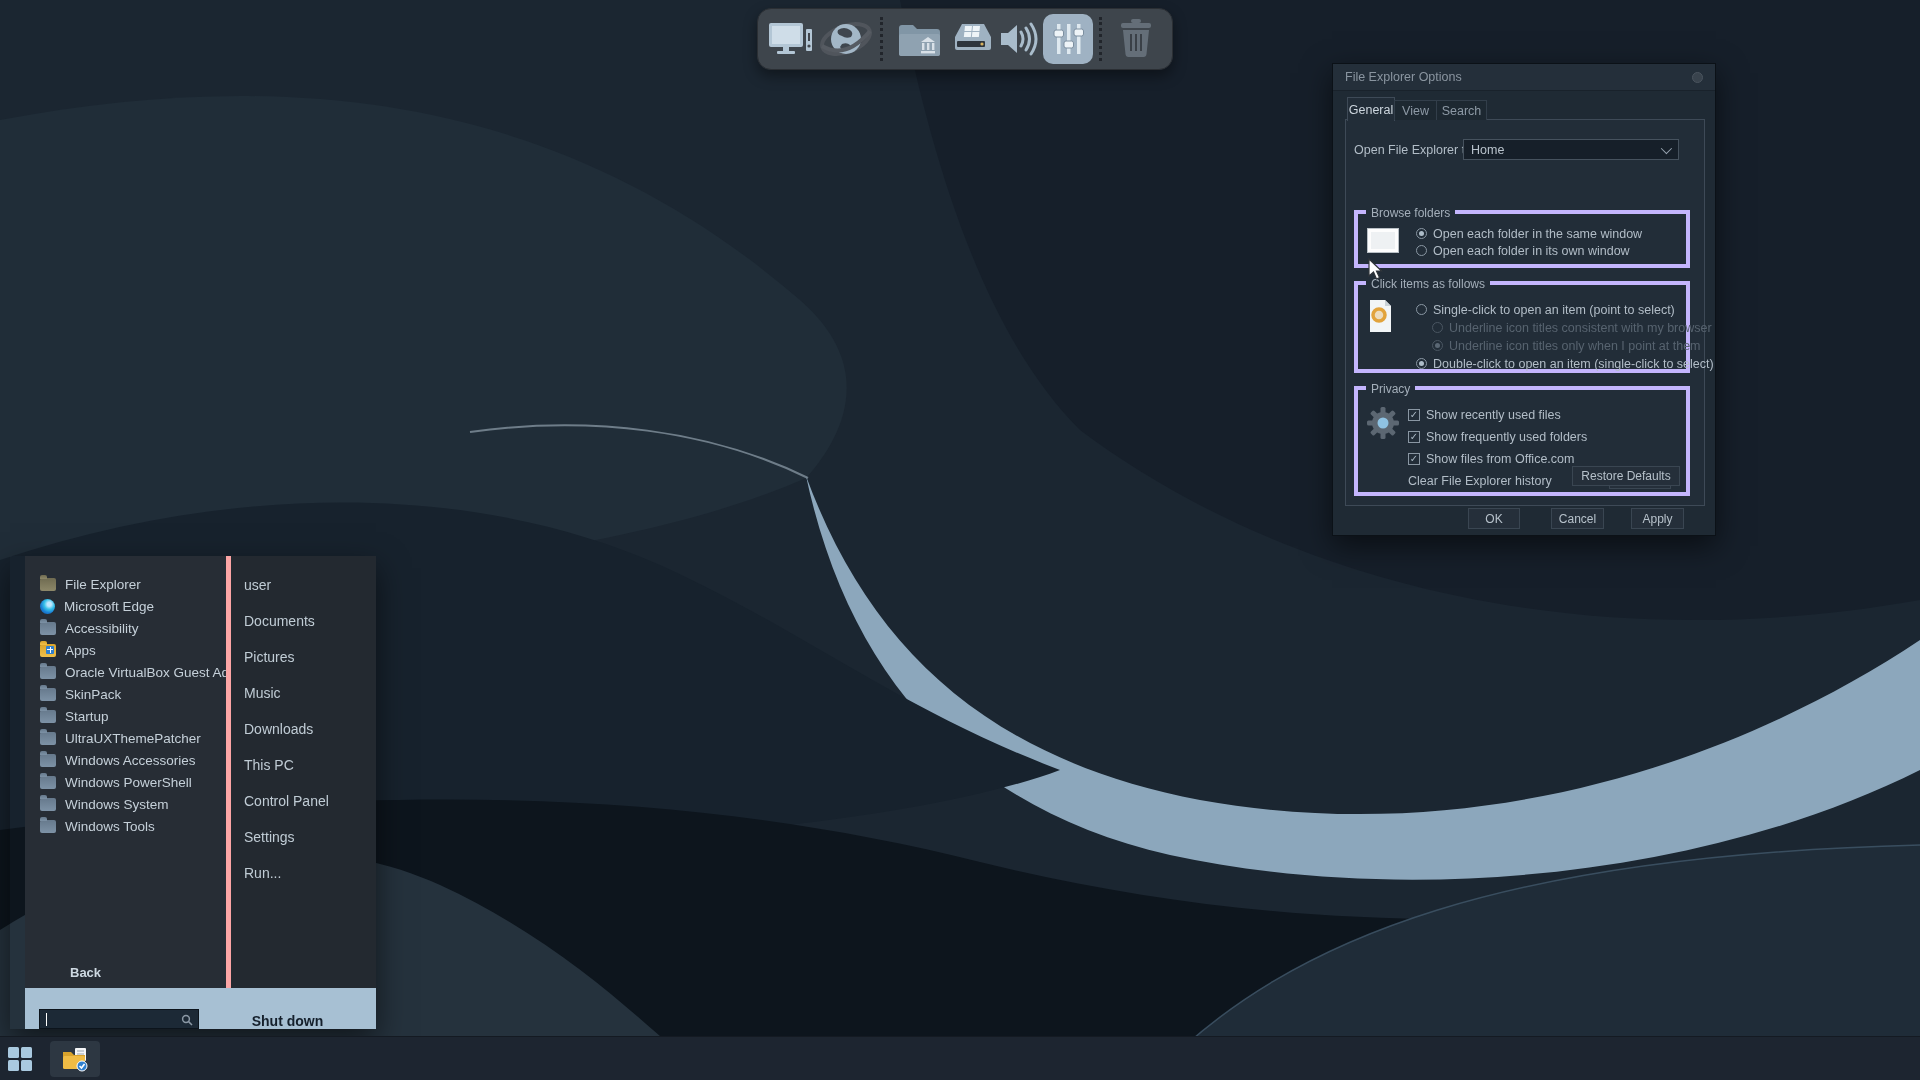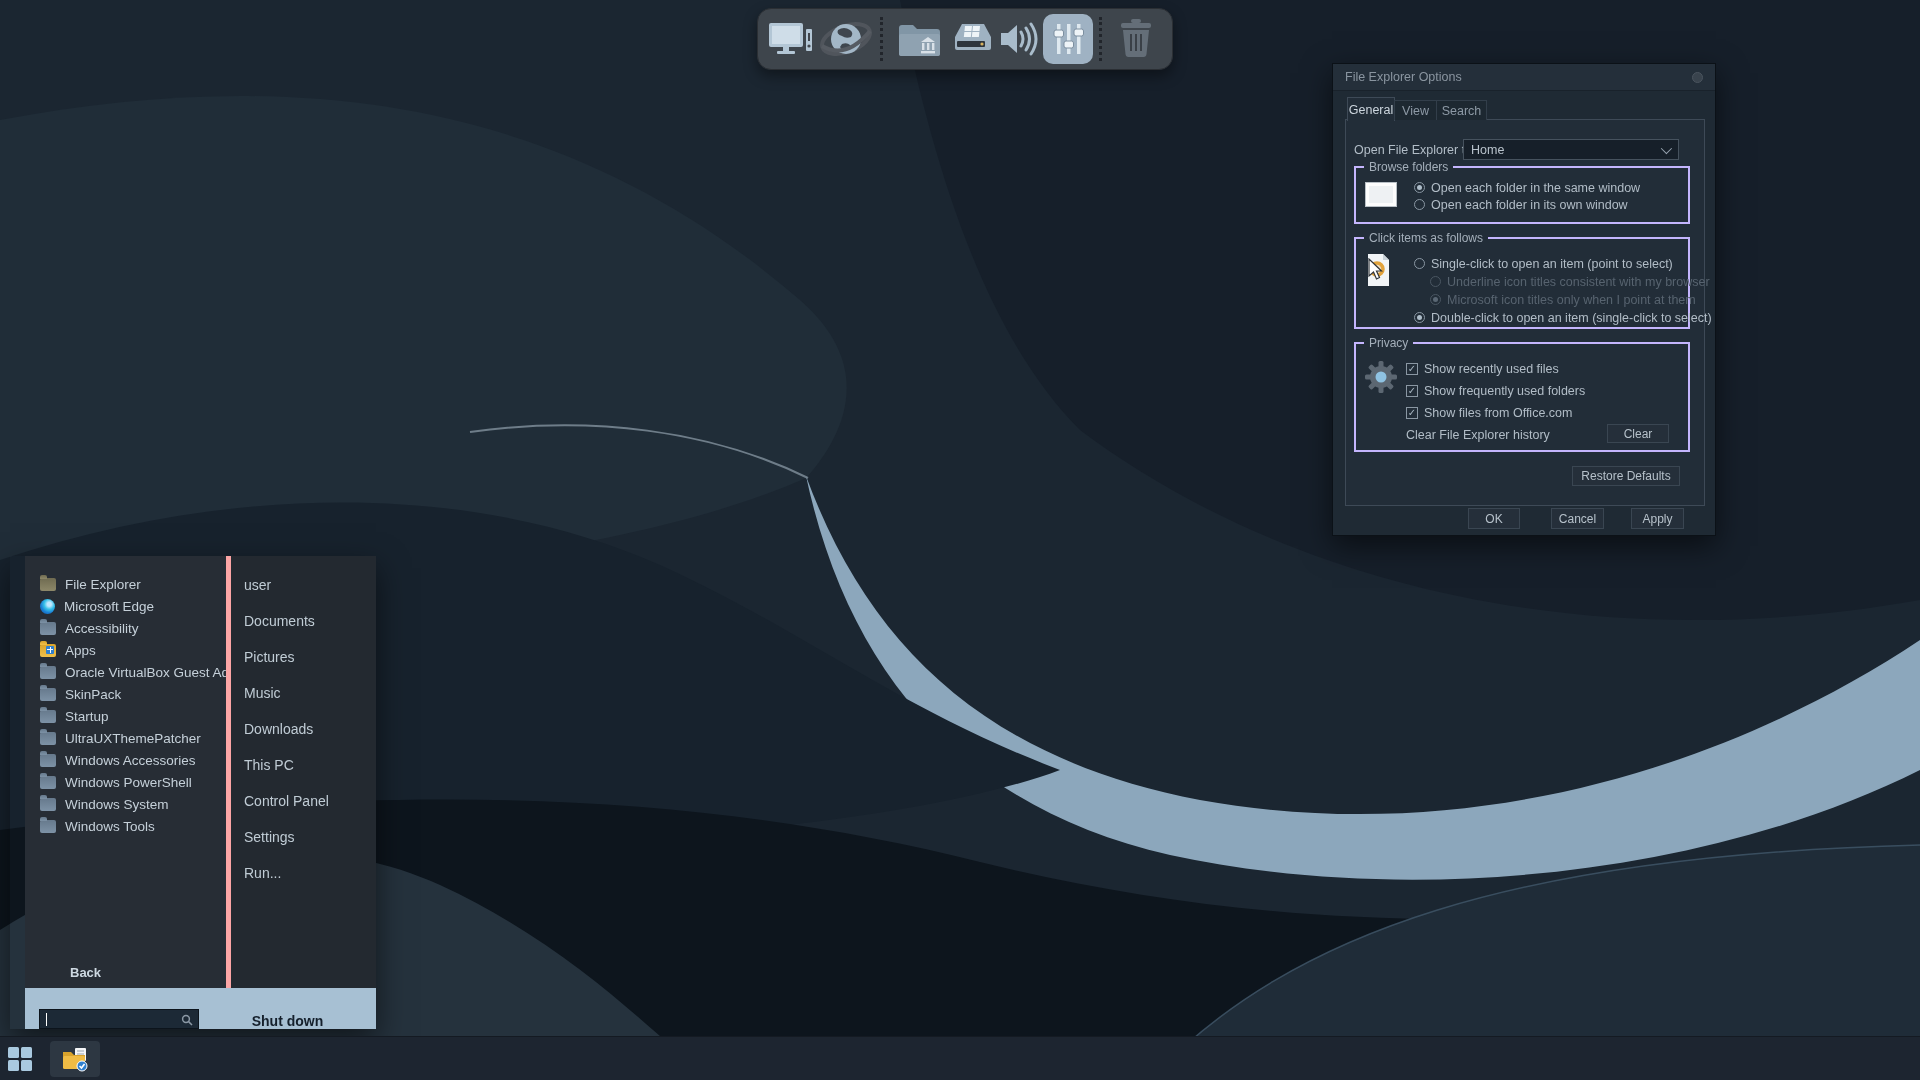--- a/index.html
+++ b/index.html
@@ -22,21 +22,21 @@
   .titlebar{position:absolute;left:0;top:0;right:0;height:26px;background:#242f3a;
     border-bottom:1px solid #19222b;display:flex;align-items:center;}
   .titlebar .t{margin-left:12px;color:#8a95a0;font-size:12.5px;}
   .close-dot{position:absolute;right:12px;top:8px;width:11px;height:11px;border-radius:50%;
     background:#39434d;border:1px solid #4a545e;box-sizing:border-box;}
   .tab{position:absolute;display:flex;align-items:center;justify-content:center;font-size:12.5px;z-index:3;}
   .tab.active{top:33px;height:23px;background:#222d38;border:1px solid #3e4a57;border-bottom:none;color:#ccd5dd;}
   .tab.inactive{top:36px;height:19px;background:#1d2831;border:1px solid #323e4a;border-bottom:none;color:#8d99a5;}
   .panel{position:absolute;left:12px;top:55px;width:360px;height:387px;background:#222d38;
     border:1px solid #3e4a57;box-sizing:border-box;}
-  .grp{position:absolute;border:2px solid #c4b5fd;box-sizing:border-box;}
+  .grp{position:absolute;border:4px solid #c4b5fd;box-sizing:border-box;margin-top:44px;}
   .grp-title{position:absolute;top:-8px;left:8px;background:#222d38;padding:0 5px;color:#a4afba;font-size:12px;}
   .row{position:absolute;display:flex;align-items:center;gap:6px;height:15px;white-space:nowrap;}
   .radio{width:11px;height:11px;border-radius:50%;border:1px solid #8a97a3;box-sizing:border-box;position:relative;flex:0 0 auto;}
   .radio.sel::after{content:"";position:absolute;left:2px;top:2px;width:5px;height:5px;border-radius:50%;background:#aebdc9;}
   .radio.dis{border-color:#4a5662;}
   .radio.dis.sel::after{background:#5a6774;}
   .dis-label{color:#57636f;}
   .check{width:12px;height:12px;border:1px solid #8a97a3;box-sizing:border-box;color:#a9b8c4;
     font-size:10px;line-height:10px;text-align:center;flex:0 0 auto;}
   .btn{position:absolute;background:#252f3a;border:1px solid #3a4652;color:#b6c1ca;
@@ -235,21 +235,21 @@
         <div class="row" style="left:58px;top:17px">
           <span class="radio"></span>
             <span>Single-click to open an item (point to select)</span>
         </div>
         <div class="row dis-label" style="left:74px;top:35px">
           <span class="radio dis"></span>
             <span>Underline icon titles consistent with my browser</span>
         </div>
         <div class="row dis-label" style="left:74px;top:53px">
           <span class="radio dis sel"></span>
-            <span>Microsoft icon titles only when I point at them</span>
+            <span>Underline icon titles only when I point at them</span>
         </div>
         <div class="row" style="left:58px;top:71px">
           <span class="radio sel"></span>
             <span>Double-click to open an item (single-click to select)</span>
         </div>
       </div>
 
       <div class="grp" style="left:8px;top:222px;width:336px;height:110px">
         <span class="grp-title">Privacy</span>
         <svg style="position:absolute;left:8px;top:14px" width="34" height="38">

